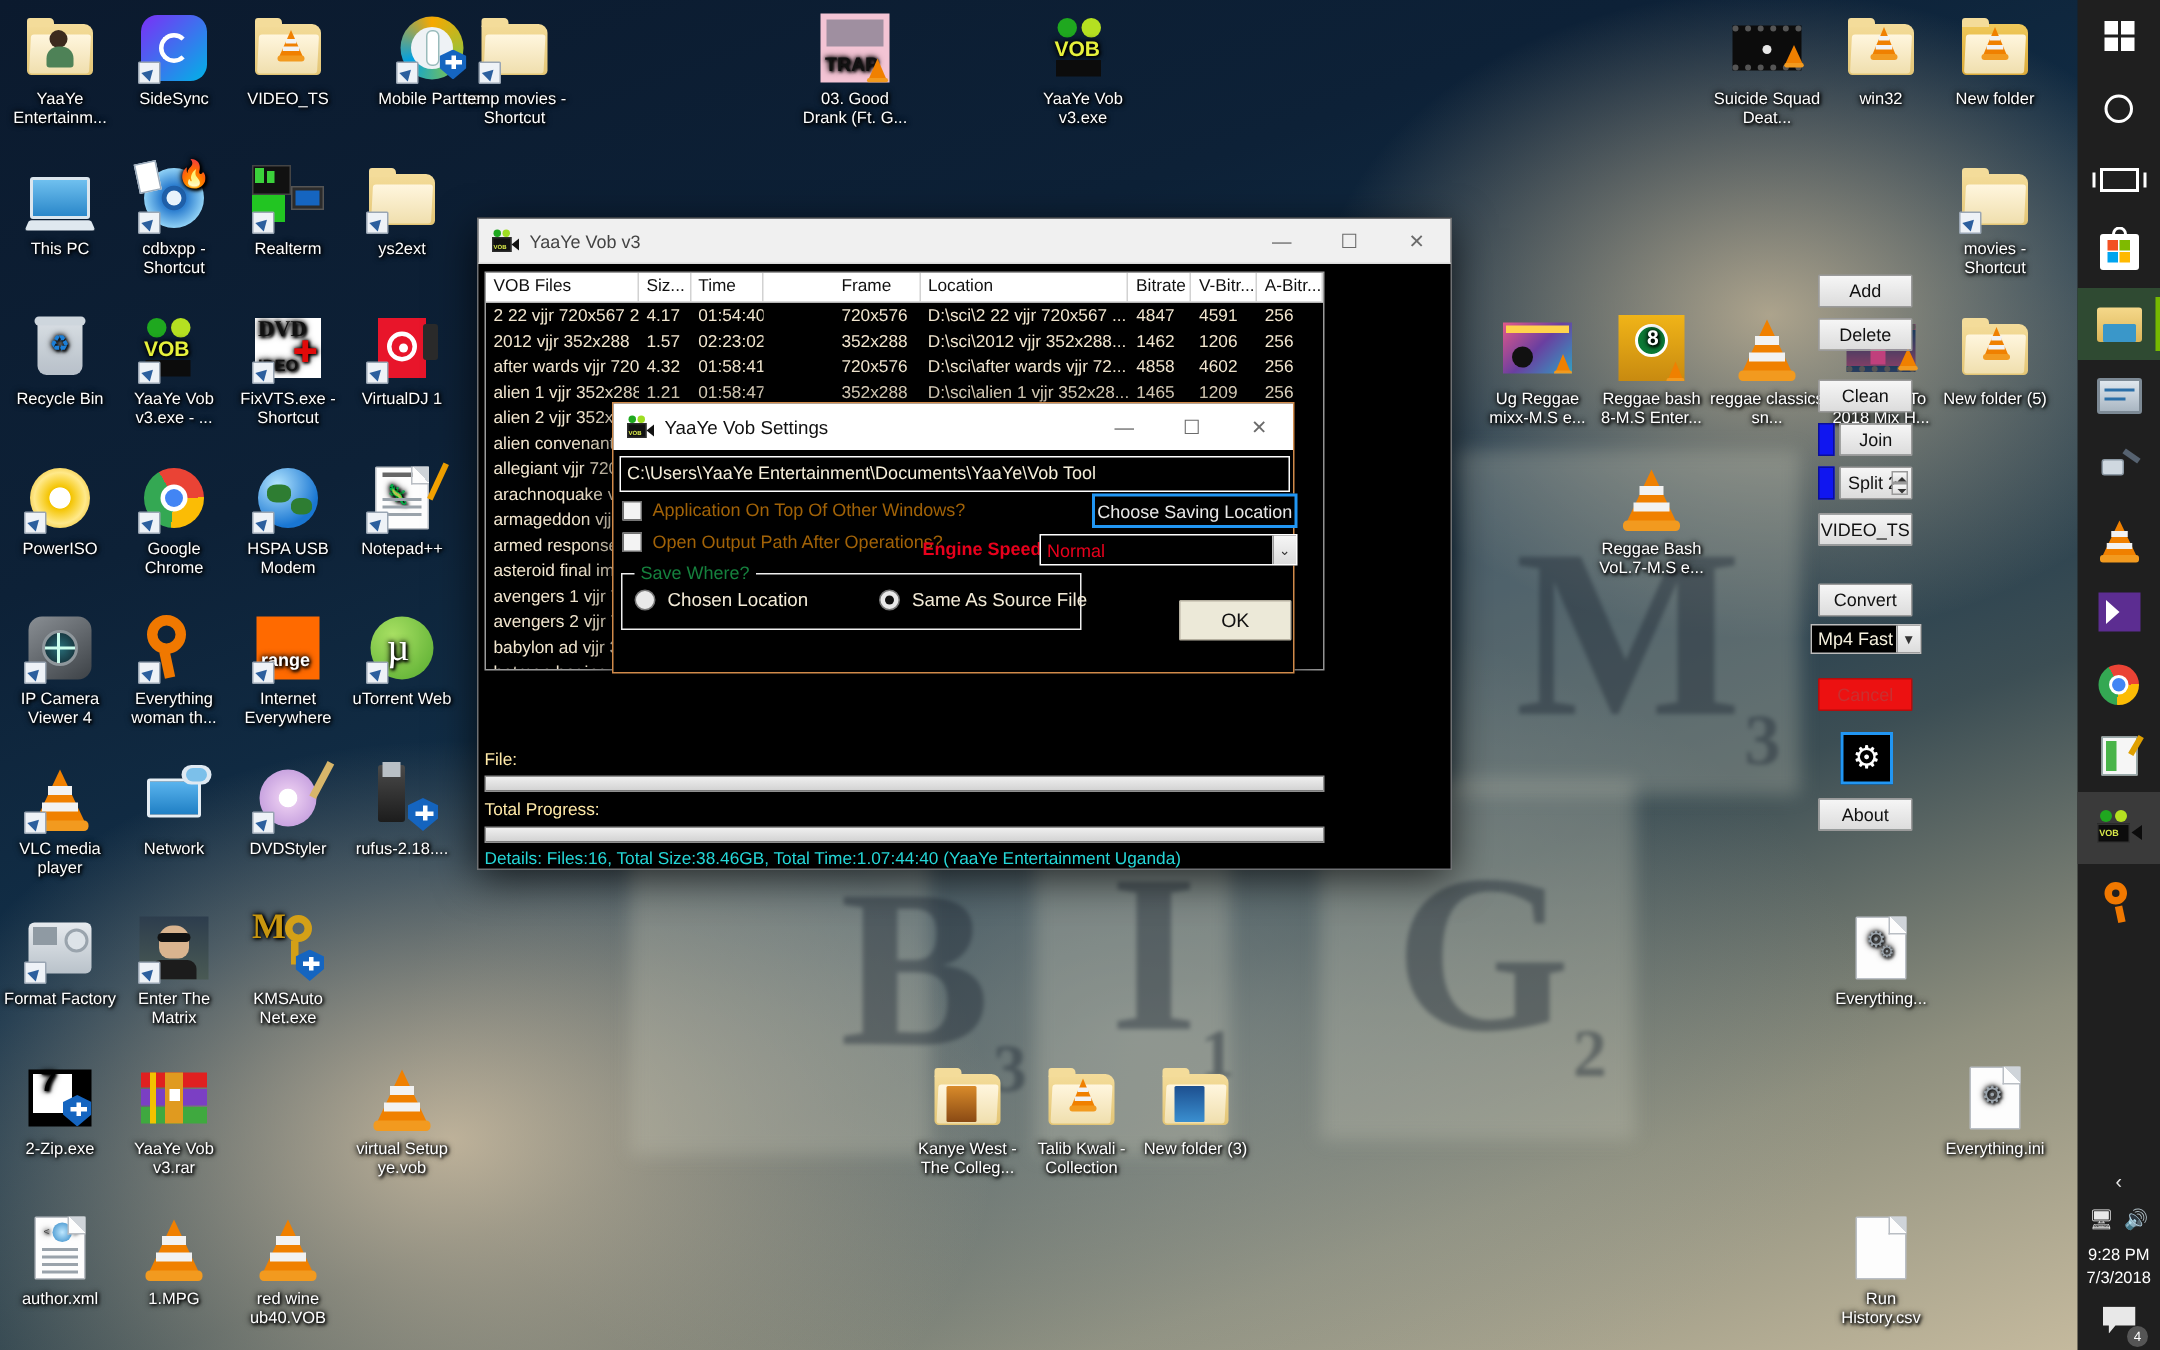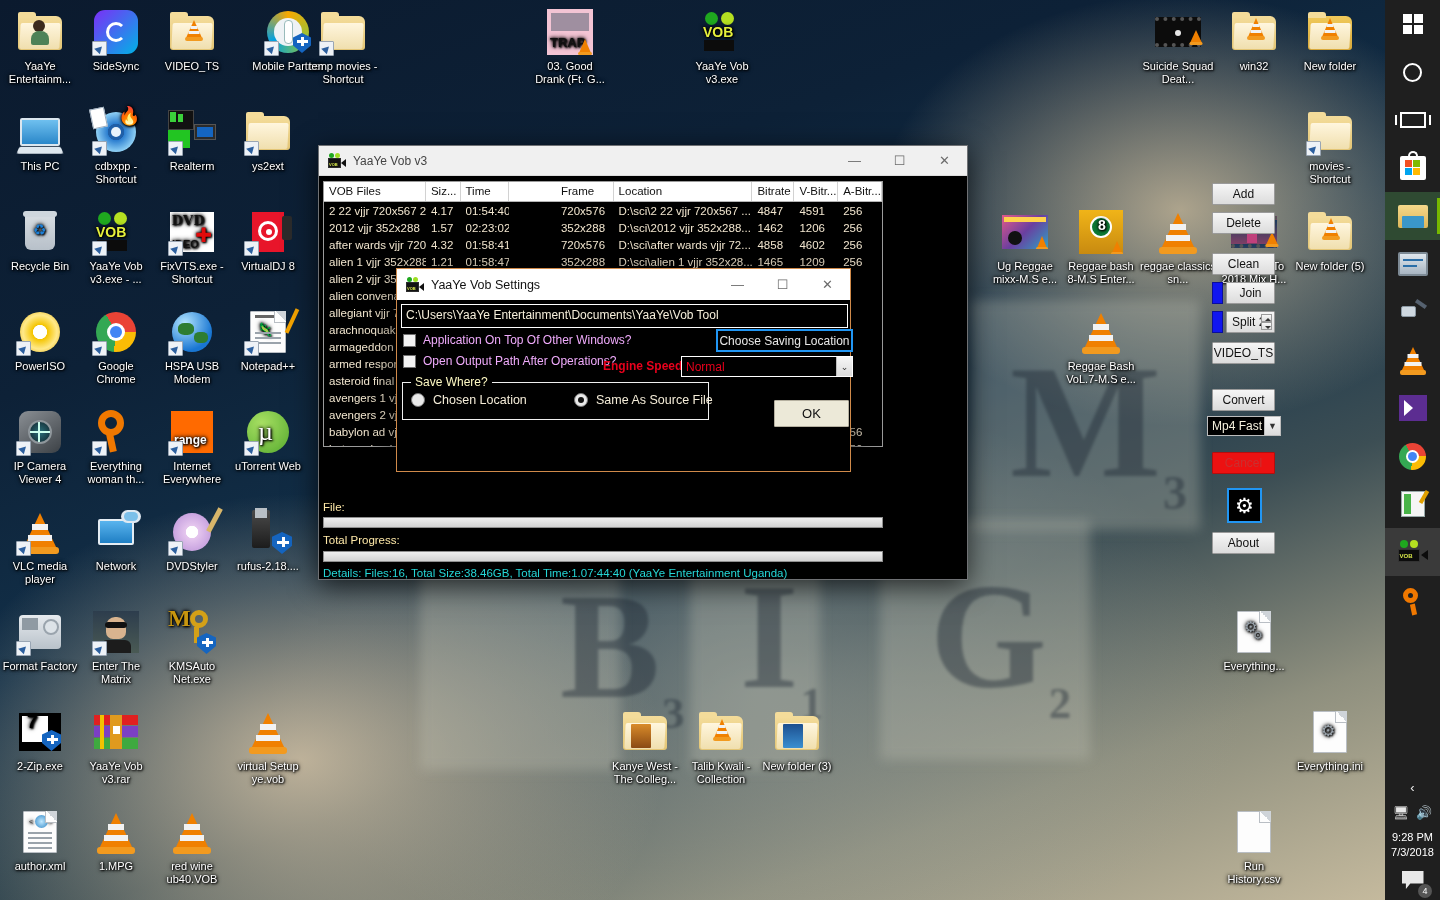--- a/index.html
+++ b/index.html
@@ -150,41 +150,41 @@
   }
   .combo .arrow { margin-left:auto; width:16px; height:100%;
     background: linear-gradient(#f6f6f6,#dcdcdc); display:flex; align-items:center;
     justify-content:center; color:#333; font-size:9px; border-left:1px solid #bdbdbd;}
   
   .plabel { position:absolute; font-size:11.5px; color:#ffe9a8; }
   .pbar { position:absolute; height:11px; background:linear-gradient(#efefef,#d2d2d2);
           border:1px solid #8f8f8f; }
   
   #settings-win {
-    left: 396px; top: 268px; width: 455px; height: 204px;
+    left: 408px; top: 268px; width: 455px; height: 181px;
     background:#000; border:1px solid #d08a4a;
   }
   #settings-win .titlebar { background:#fff; border-bottom:none; height:31px; }
   #settings-win .tb-title { color:#111; font-size:12.5px; }
   .path-input {
     position:absolute; left:4px; top:35px; width:447px; height:24px;
     background:#000; border:1px solid #fff; color:#f6efdb; font-size:12px;
     padding: 3px 4px; font-family:"Liberation Sans",sans-serif;
   }
-  .chk-row { position:absolute; display:flex; align-items:center; color:#f0abfc; font-size:12px; }
+  .chk-row { position:absolute; display:flex; align-items:center; color:#a16207; font-size:12px; }
   .chk { width:13px; height:13px; background:#f3f3f3; border:1px solid #707070; margin-right:7px; }
   .blue-btn {
     position:absolute; background:#000; border:2px solid #2196f3;
     color:#e8e8e8; font-size:12px; display:flex; align-items:center; justify-content:center;
   }
   .grp {
     position:absolute; border:1px solid #efefef;
   }
   .grp > .legend { position:absolute; top:-8px; left:8px; background:#000; padding:0 4px;
-                   font-size:12px; color:#fef9c3; }
+                   font-size:12px; color:#15803d; }
   .radio { width:14px; height:14px; border-radius:50%; background:#e9e9e9; border:1px solid #777;
            display:inline-flex; align-items:center; justify-content:center; margin-right:8px;}
   .radio.on::after{ content:""; width:6px;height:6px;border-radius:50%;background:#111; }
   .radio-row { display:flex; align-items:center; color:#f4ecd8; font-size:12.5px; position:absolute; }
   
   #taskbar {
     position:absolute; right:0; top:0; width:55px; height:900px;
     background:#1f1f1f; display:flex; flex-direction:column; align-items:center;
   }
   .tb-item { width:55px; height:48px; display:flex; align-items:center; justify-content:center;
@@ -345,21 +345,21 @@
 
   <div class="icon" style="left:230px;top:208px;">
     <div class="glyph">
       <div style="width:32px;height:40px;background:#e8152a;position:relative;">
         <div style="position:absolute;left:6px;top:9px;width:20px;height:20px;border:3px solid #fff;border-radius:50%;"></div>
         <div style="position:absolute;left:14px;top:17px;width:6px;height:6px;border-radius:50%;background:#fff;"></div>
       </div>
       <div style="position:absolute;right:0;top:8px;width:10px;height:24px;background:#2b2b2b;border-radius:2px;"></div>
       <span class="shortcut-arrow"></span>
     </div>
-    <span class="lbl">VirtualDJ 8</span>
+    <span class="lbl">VirtualDJ 1</span>
   </div>
 
   <div class="icon" style="left:2px;top:308px;">
     <div class="glyph">
       <div style="width:40px;height:40px;border-radius:50%;background:radial-gradient(#fff 24%,#f4c400 26%,#ffe98a 60%,#e3a800 100%);"></div>
       <span class="shortcut-arrow"></span>
     </div>
     <span class="lbl">PowerISO</span>
   </div>
 

